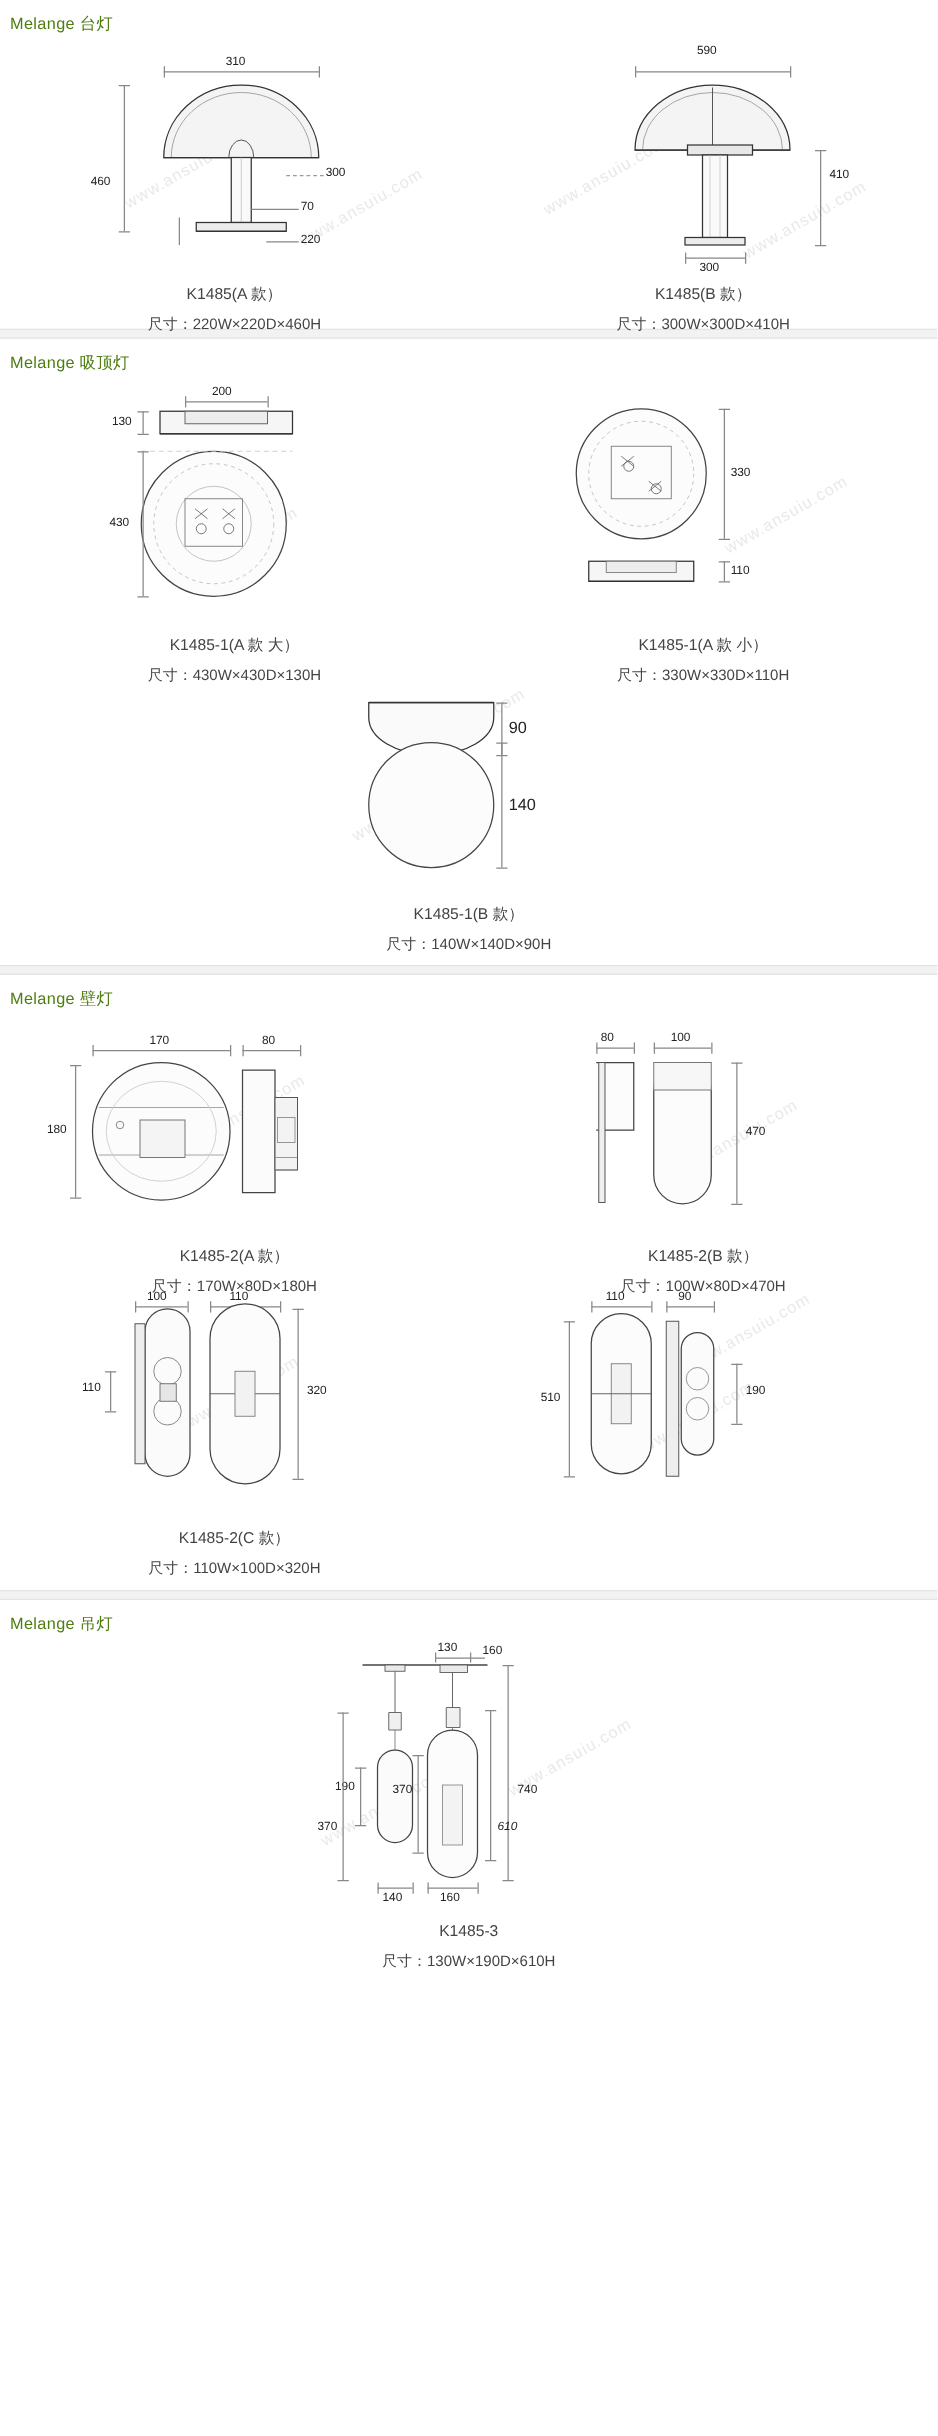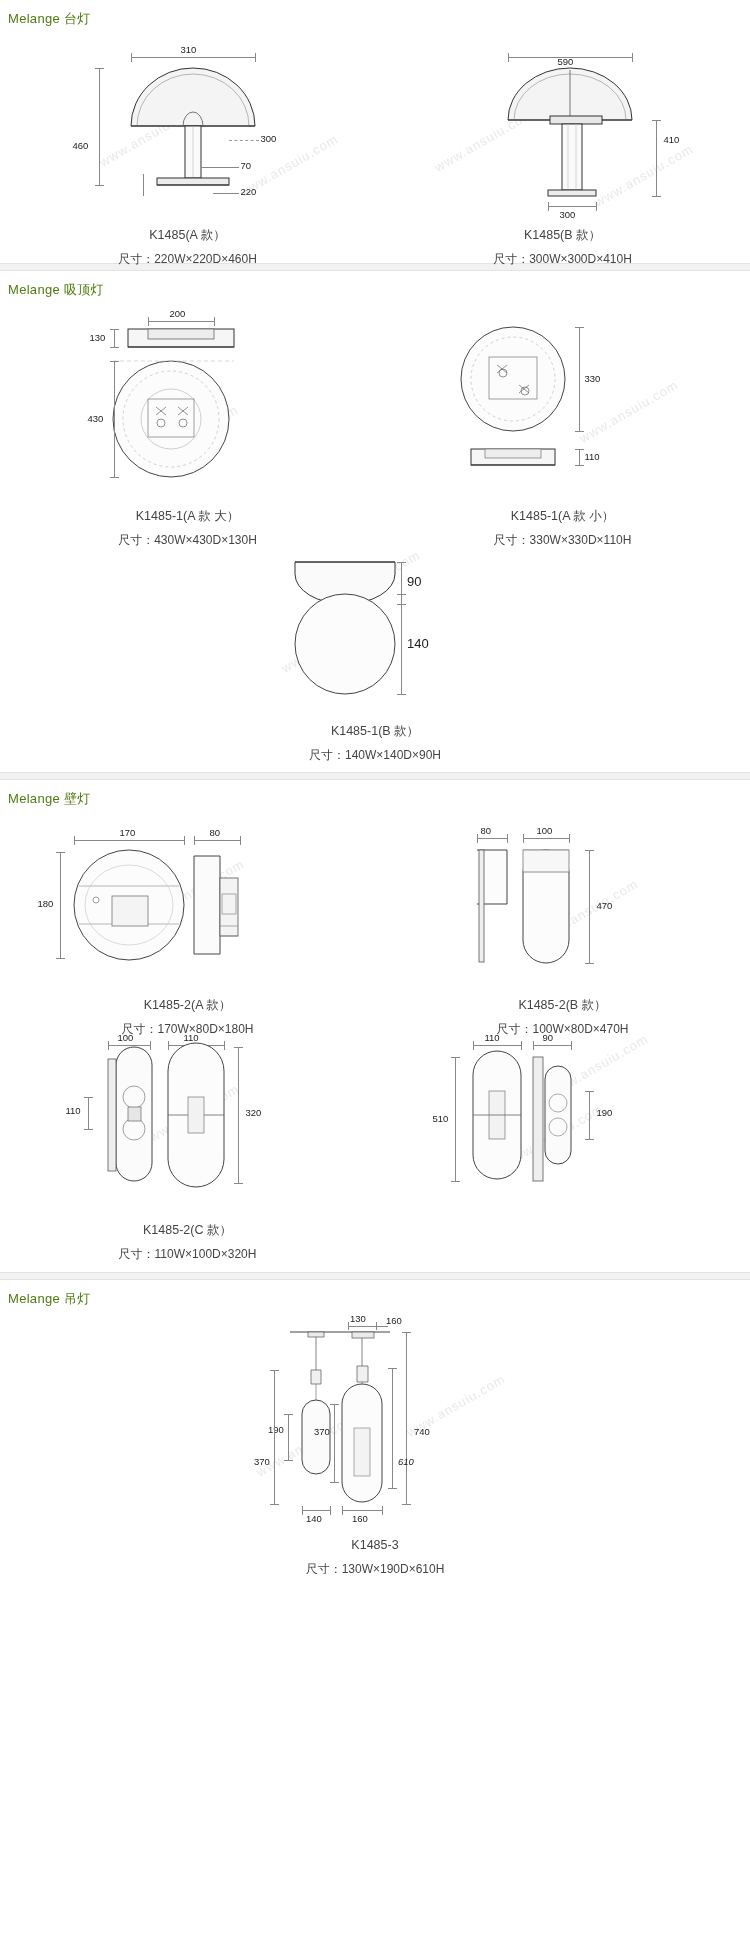--- a/index.html
+++ b/index.html
@@ -153,21 +153,21 @@
       </div>
 
       <div class="cell">
         <div class="drawing" style="width:330px;height:190px;">
           <span class="wm" style="left:30px;top:105px;">www.ansuiu.com</span>
           <span class="wm" style="left:190px;top:140px;">www.ansuiu.com</span>
 
           <div class="line hline thin" style="left:110px;top:29px;width:124px;"></div>
           <div class="line vline thin" style="left:110px;top:25px;height:9px;"></div>
           <div class="line vline thin" style="left:234px;top:25px;height:9px;"></div>
-          <div class="dim" style="left:160px;top:28px;">590</div>
+          <div class="dim" style="left:160px;top:7px;">590</div>
 
           <div class="svgwrap">
             <svg width="330" height="190">
               <path d="M110 92 A62 52 0 0 1 234 92 Z" fill="#f4f4f4" stroke="#333" stroke-width="1"></path>
               <path d="M116 92 A56 46 0 0 1 228 92" fill="none" stroke="#9a9a9a" stroke-width="0.7"></path>
               <line x1="110" y1="92" x2="234" y2="92" stroke="#333" stroke-width="1"></line>
               <line x1="172" y1="42" x2="172" y2="92" stroke="#555" stroke-width="0.8"></line>
 
               <rect x="152" y="88" width="52" height="8" fill="#e8e8e8" stroke="#333" stroke-width="1"></rect>
 

